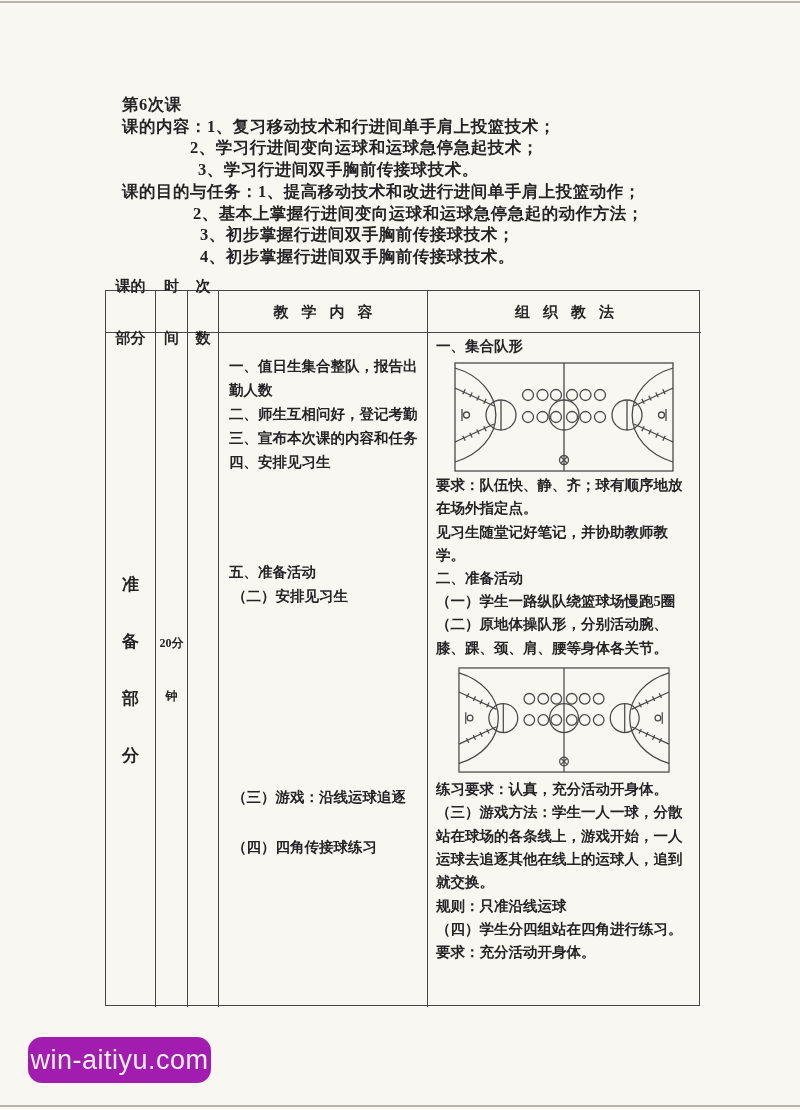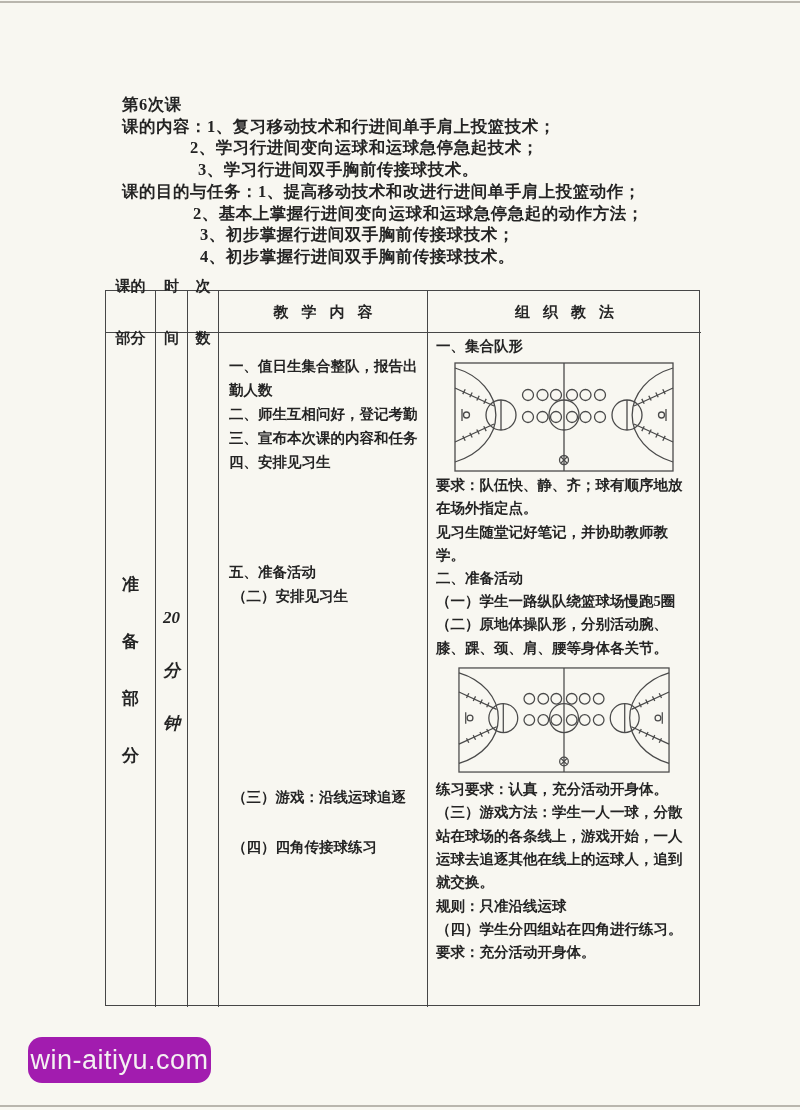--- a/index.html
+++ b/index.html
@@ -34,21 +34,21 @@
   }
   .cell{border-right:1.2px solid #474747;box-sizing:border-box;position:relative;gap:34px;}
   .cell.last{border-right:none;}
   .th{border-bottom:1.2px solid #474747;
       display:flex;flex-direction:column;align-items:center;justify-content:center;
       font-size:15px;line-height:18px;}
   .th-wide{flex-direction:row;letter-spacing:13px;text-indent:13px;font-size:15px;}
   .td{font-size:14.5px;}
   .vcenter{display:flex;align-items:center;justify-content:center;}
   .vtext{width:20px;text-align:center;word-break:break-all;line-height:57px;font-size:17px;}
-  .vtime{width:26px;text-align:center;word-break:break-all;line-height:53px;font-size:17px;font-style:italic;}
+  .vtime{width:26px;text-align:center;word-break:break-all;line-height:53px;font-size:12px;}
 
   
   .tc{padding:0;}
   .tc-block{position:absolute;left:10px;right:4px;line-height:24px;word-break:break-all;}
   .tc-b1{top:21px;}
   .tc-b2{top:227px;}
   .tc-b3{top:452px;}
   .tc-b4{top:502px;}
   .tc-sub{padding-left:3px;}
 

